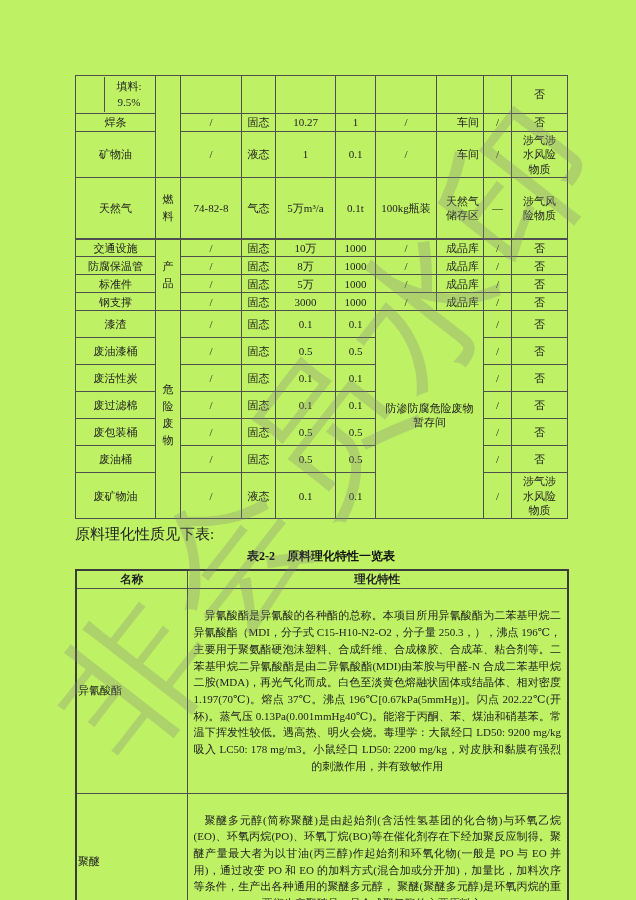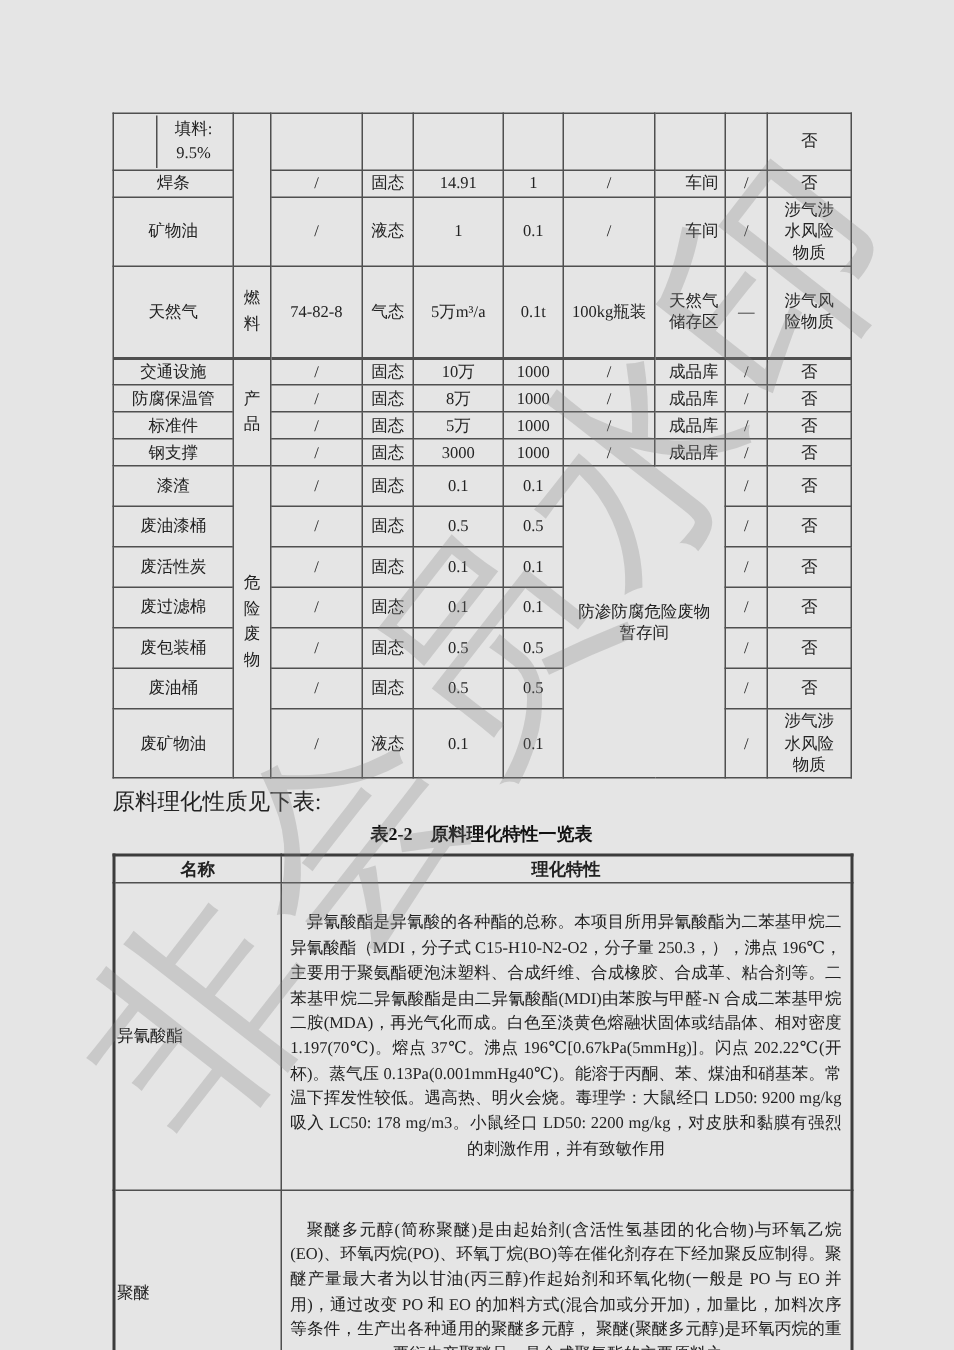--- a/index.html
+++ b/index.html
@@ -1,19 +1,19 @@
 <!DOCTYPE html>
 <html><head>
 <meta charset="utf-8">
 <style>
   html,body{margin:0;padding:0;background:#ffffff;}
   .page{
     position:relative;
     width:636px;height:900px;
-    background:#e5e5e5;
+    background:#bef264;
     overflow:hidden;
     font-family:"Liberation Serif","DejaVu Serif",serif;
     color:#1c1c1c;
   }
   .content{
     position:absolute;left:75px;top:75px;width:492px;
   }
   
   table.t1{
     border-collapse:collapse;table-layout:fixed;width:492px;
@@ -101,21 +101,21 @@
         <td></td>
         <td></td>
         <td class="loc"></td>
         <td></td>
         <td class="risk">否</td>
       </tr>
       <tr class="rB">
         <td>焊条</td>
         <td>/</td>
         <td>固态</td>
-        <td>14.91</td>
+        <td>10.27</td>
         <td>1</td>
         <td>/</td>
         <td class="loc">车间</td>
         <td>/</td>
         <td class="risk">否</td>
       </tr>
       <tr class="rC">
         <td>矿物油</td>
         <td>/</td>
         <td>液态</td>

